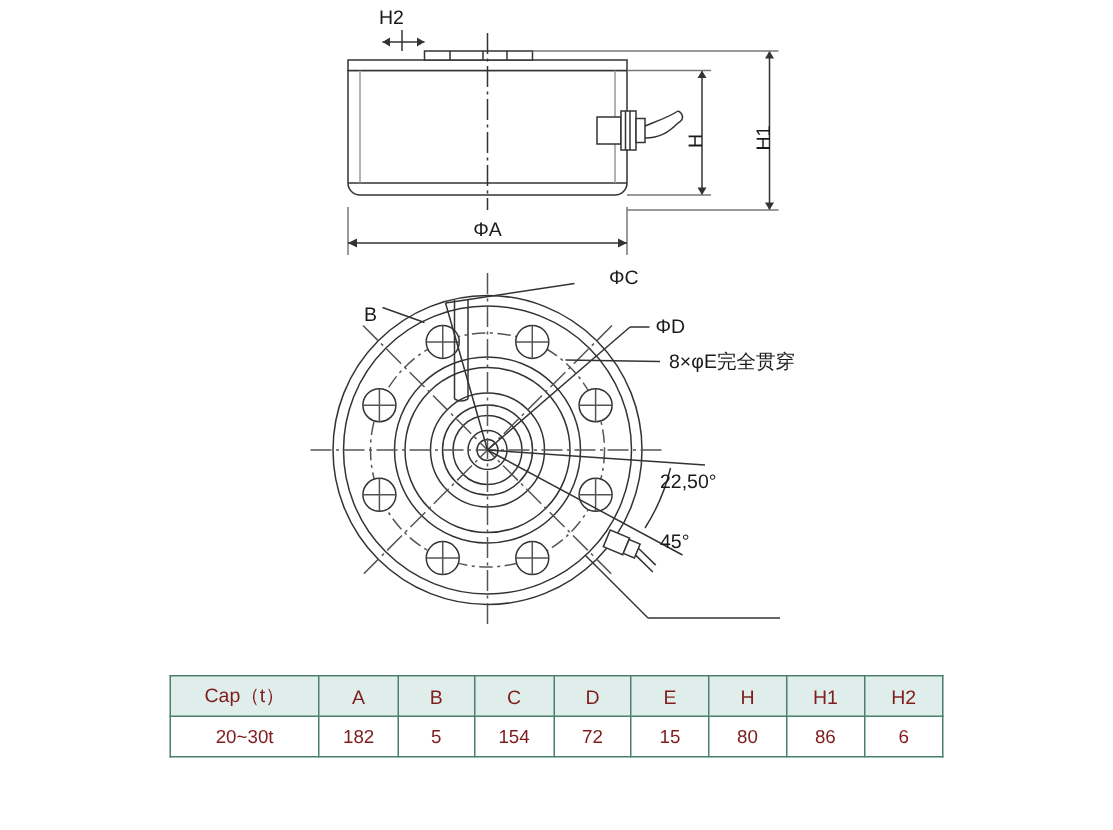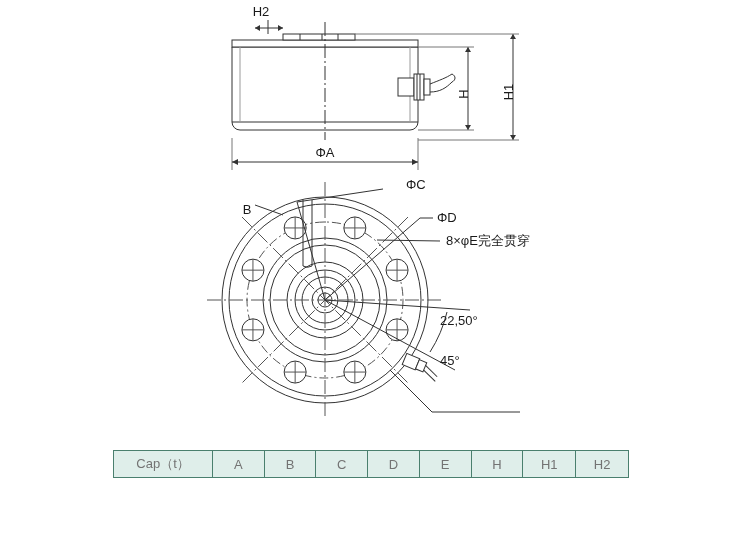--- a/index.html
+++ b/index.html
@@ -19,21 +19,21 @@
     left:113px;top:450px;
     width:516px;
     border-collapse:collapse;
     font-size:12.5px;
   }
   .spec-table td,.spec-table th{
     border:1px solid #4a7f6e;
     text-align:center;
     height:26px;
     font-weight:normal;
-    color:#737373;
+    color:#7f1d1d;
     padding:0;
   }
   .spec-table thead td{
     background:#dfeeea;
     font-size:13px;
   }
   .spec-table tbody tr:nth-child(even) td{
     background:#dfeeea;
   }
   .spec-table tbody tr:nth-child(odd) td{
@@ -222,16 +222,27 @@
         <td class="col-v">B</td>
         <td class="col-v">C</td>
         <td class="col-v">D</td>
         <td class="col-v">E</td>
         <td class="col-v">H</td>
         <td class="col-v">H1</td>
         <td class="col-v">H2</td>
       </tr>
     </thead>
     <tbody>
+      <tr>
+        <td>20~30t</td>
+        <td>182</td>
+        <td>5</td>
+        <td>154</td>
+        <td>72</td>
+        <td>15</td>
+        <td>80</td>
+        <td>86</td>
+        <td>6</td>
+      </tr>
     </tbody>
   </table>
 
 </div>
 
 </body></html>

